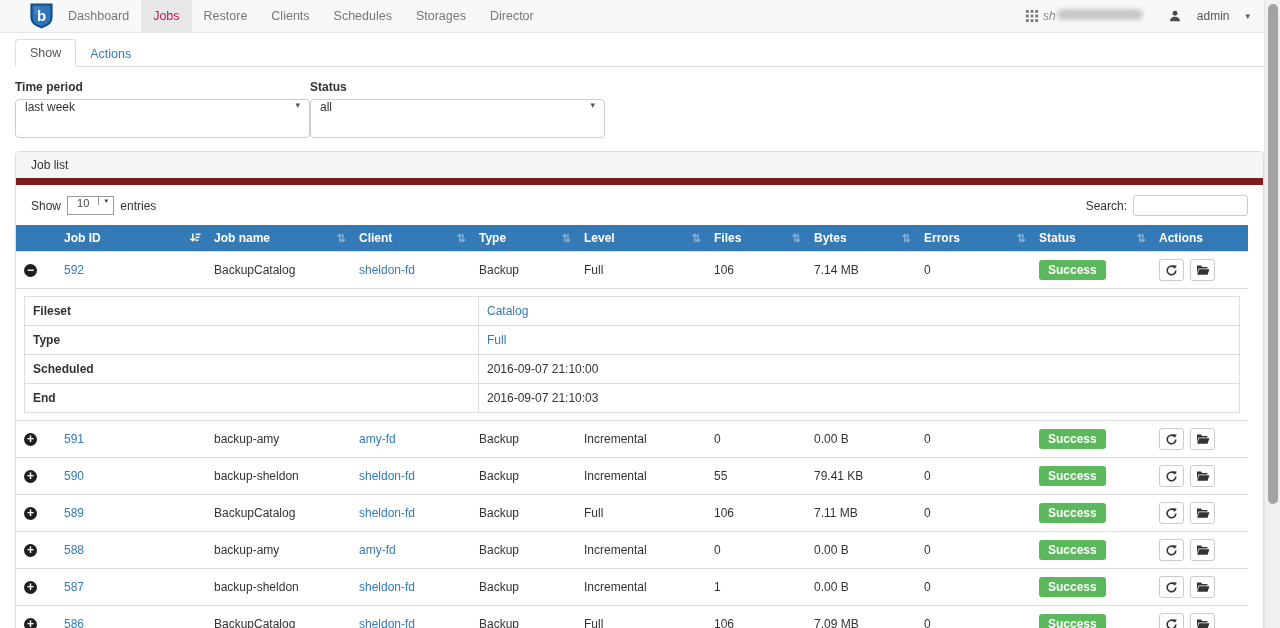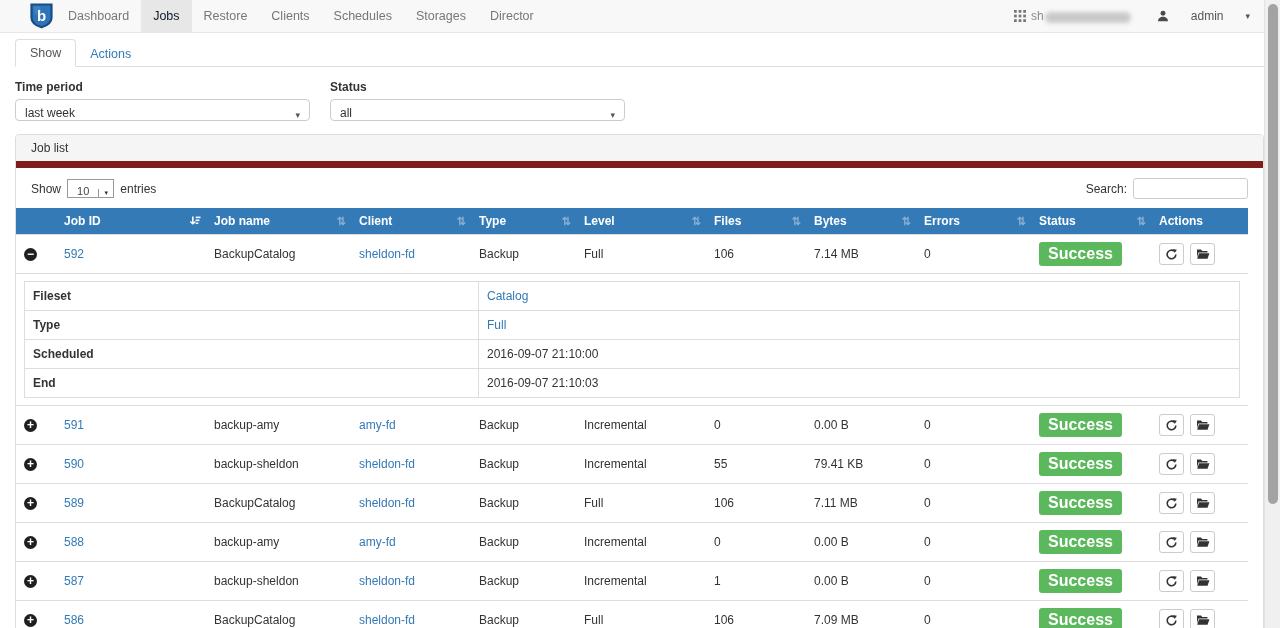--- a/index.html
+++ b/index.html
@@ -6,55 +6,55 @@
   html,body { width:1280px; height:628px; overflow:hidden; background:#fff;
               font-family:"Liberation Sans", sans-serif; font-size:12px; color:#333; }
   .page { position:relative; width:1280px; height:628px; overflow:hidden; padding-right:16px; }
 
   
   .navbar { height:33px; background:#f8f8f8; border-bottom:1px solid #e7e7e7;
             display:flex; align-items:stretch; }
   .brand { width:56px; display:flex; align-items:center; justify-content:flex-end; padding-right:3px; cursor:pointer; }
   .nav-items { display:flex; }
   .nav-item { padding:16px 12px; display:flex; align-items:center; color:#777; font-size:12.5px; cursor:pointer; }
-  .nav-item.active { background:#e7e7e7; color:#0f172a; }
+  .nav-item.active { background:#e7e7e7; color:#be185d; }
   .nav-right { margin-left:auto; display:flex; align-items:center; padding-right:14px; }
   .grid-btn { display:flex; align-items:center; margin-right:5px; cursor:pointer; }
-  .host { display:flex; align-items:flex-end; margin-right:26px; }
+  .host { display:flex; align-items:flex-start; margin-right:26px;font-style:italic; }
   .host-prefix { color:#8a8a8a; font-size:12px; }
   .host-blur { width:86px; height:11px; background:#c9c9c9; border-radius:6px; filter:blur(2px); margin-left:1px; }
-  .user { display:flex; align-items:center; gap:22px; color:#555; cursor:pointer; }
+  .user { display:flex; align-items:center; gap:16px; color:#555; cursor:pointer; }
   .caret { font-size:9px; color:#555; }
 
   
   .tabs { height:34px; margin:0 0 0 15px; border-bottom:1px solid #ddd;
           display:flex; align-items:flex-end; padding-top:6px; }
   .tab { padding:6px 14px; font-size:12.5px; margin-bottom:-1px; cursor:pointer; }
   .tab.active { background:#fff; border:1px solid #ddd; border-bottom:1px solid #fff;
                 border-radius:4px 4px 0 0; color:#555; }
   .tab.inactive { color:var(--accent,#337ab7); }
 
   
-  .filters { display:flex; gap:20px; margin:13px 0 0 15px; }
+  .filters { display:flex; margin:13px 0 0 15px; }
   .filter { width:295px; }
   .filter-label { font-weight:bold; margin-bottom:5px; font-size:12px; color:#333; }
-  .select { height:22px; border:1px solid #ccc; border-radius:4px; background:#fff;
-            display:flex; align-items:flex-end; justify-content:space-between;
+  .select { height:39px; border:1px solid #ccc; border-radius:4px; background:#fff;
+            display:flex; align-items:flex-start; justify-content:space-between;
             padding:0 9px; cursor:pointer; color:#333; }
   .select .caret { color:#555; }
 
   
   .panel { margin:13px 0 0 15px; border:1px solid #ddd; border-radius:4px; background:#fff; }
   .panel-header { background:#f5f5f5; border-bottom:7px solid #7f1d1d; padding:6px 15px;
                   border-radius:4px 4px 0 0; color:#333; font-size:12px; }
   .panel-body { padding:8px 15px 15px 0; }
 
   .toolbar { display:flex; justify-content:space-between; align-items:center; margin:2px 0 9px 15px; }
   .show-entries { display:flex; align-items:center; gap:6px; color:#333; }
-  .page-size { display:inline-flex; align-items:flex-end; border:1px solid #999; height:19px;
+  .page-size { display:inline-flex; align-items:flex-start; border:1px solid #999; height:19px;
                background:#fff; cursor:pointer; }
   .page-size .val { padding:0 9px; display:flex; align-items:center; font-size:11px; color:#444; }
   .page-size .dd { width:15px; border-left:1px solid #999; display:flex; align-items:center;
                    justify-content:center; font-size:7px; color:#333; }
   .search-box { display:flex; align-items:center; gap:6px; color:#333; }
   .search-box input { width:115px; height:21px; border:1px solid #ccc; border-radius:3px;
                       padding:0 6px; font-family:inherit; font-size:12px; outline:none; }
 
   
   table.jobs { width:100%; border-collapse:collapse; table-layout:fixed; }
@@ -63,21 +63,21 @@
                         white-space:nowrap; overflow:hidden; }
   table.jobs tbody td { padding:7px 8px; border-top:1px solid #ddd; font-size:12px;
                         vertical-align:middle; white-space:nowrap; overflow:hidden; }
   .sort-icon { position:absolute; right:5px; top:50%; transform:translateY(-50%); }
   .sort-inactive { color:rgba(255,255,255,0.4); font-size:11px; line-height:1; }
   a.link { color:var(--accent,#337ab7); text-decoration:none; cursor:pointer; }
   .expand-btn { width:13px; height:13px; border-radius:50%; background:#1f1f1f; color:#fff;
                 display:inline-flex; align-items:center; justify-content:center;
                 font-size:12px; font-weight:bold; line-height:1; cursor:pointer; }
   .expand-btn span { position:relative; top:-0.5px; }
-  .badge-success { background:var(--success,#5cb85c); color:#fff; font-size:16px; font-weight:bold;
+  .badge-success { background:var(--success,#5cb85c); color:#fff; font-size:12px; font-weight:bold;
                    padding:3px 9px; border-radius:3px; display:inline-block; }
   .action-btn { width:25px; height:22px; border:1px solid #ccc; border-radius:3px; background:#fff;
                 display:inline-flex; align-items:center; justify-content:center;
                 margin-right:3px; cursor:pointer; vertical-align:middle; padding:0; }
 
   
   td.detail-cell { padding:5px 8px 17px 13px; border-top:1px solid #ddd; }
   table.detail { width:100%; border-collapse:collapse; border:1px solid #ddd; }
   table.detail td { border:1px solid #ddd; font-size:12px; }
   td.detail-label { width:454px; font-weight:bold; padding:5px 16px; }

